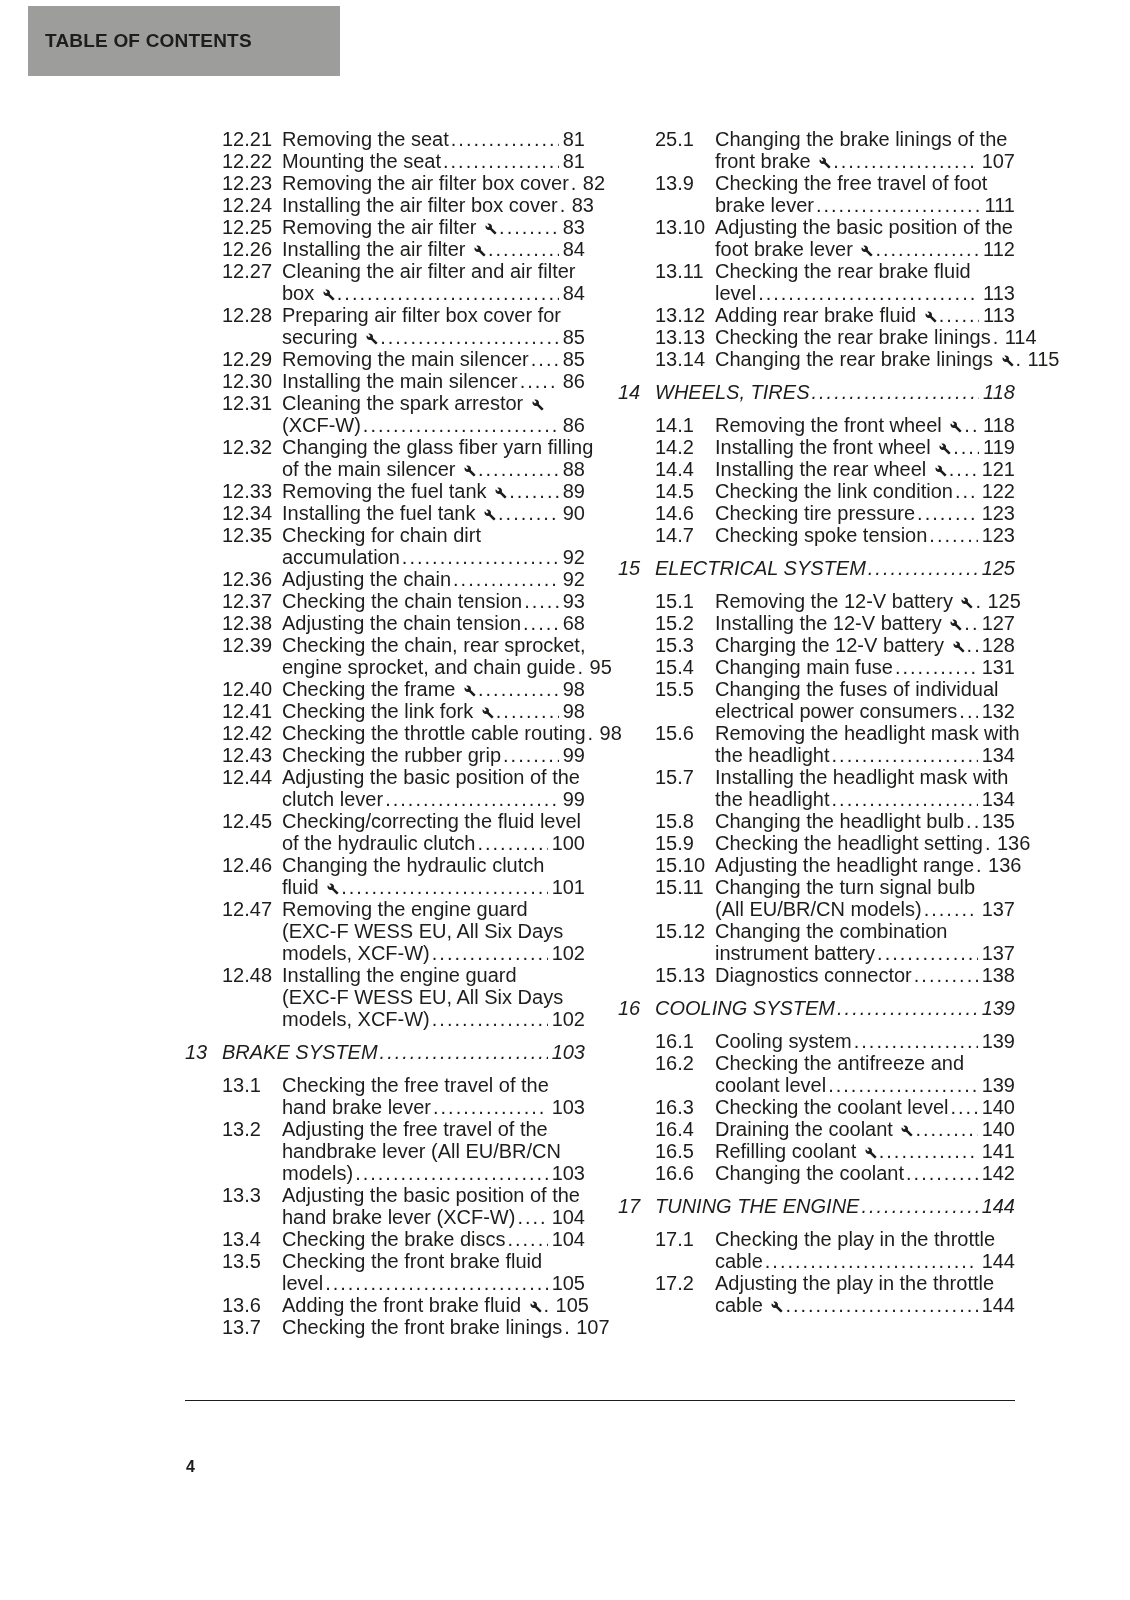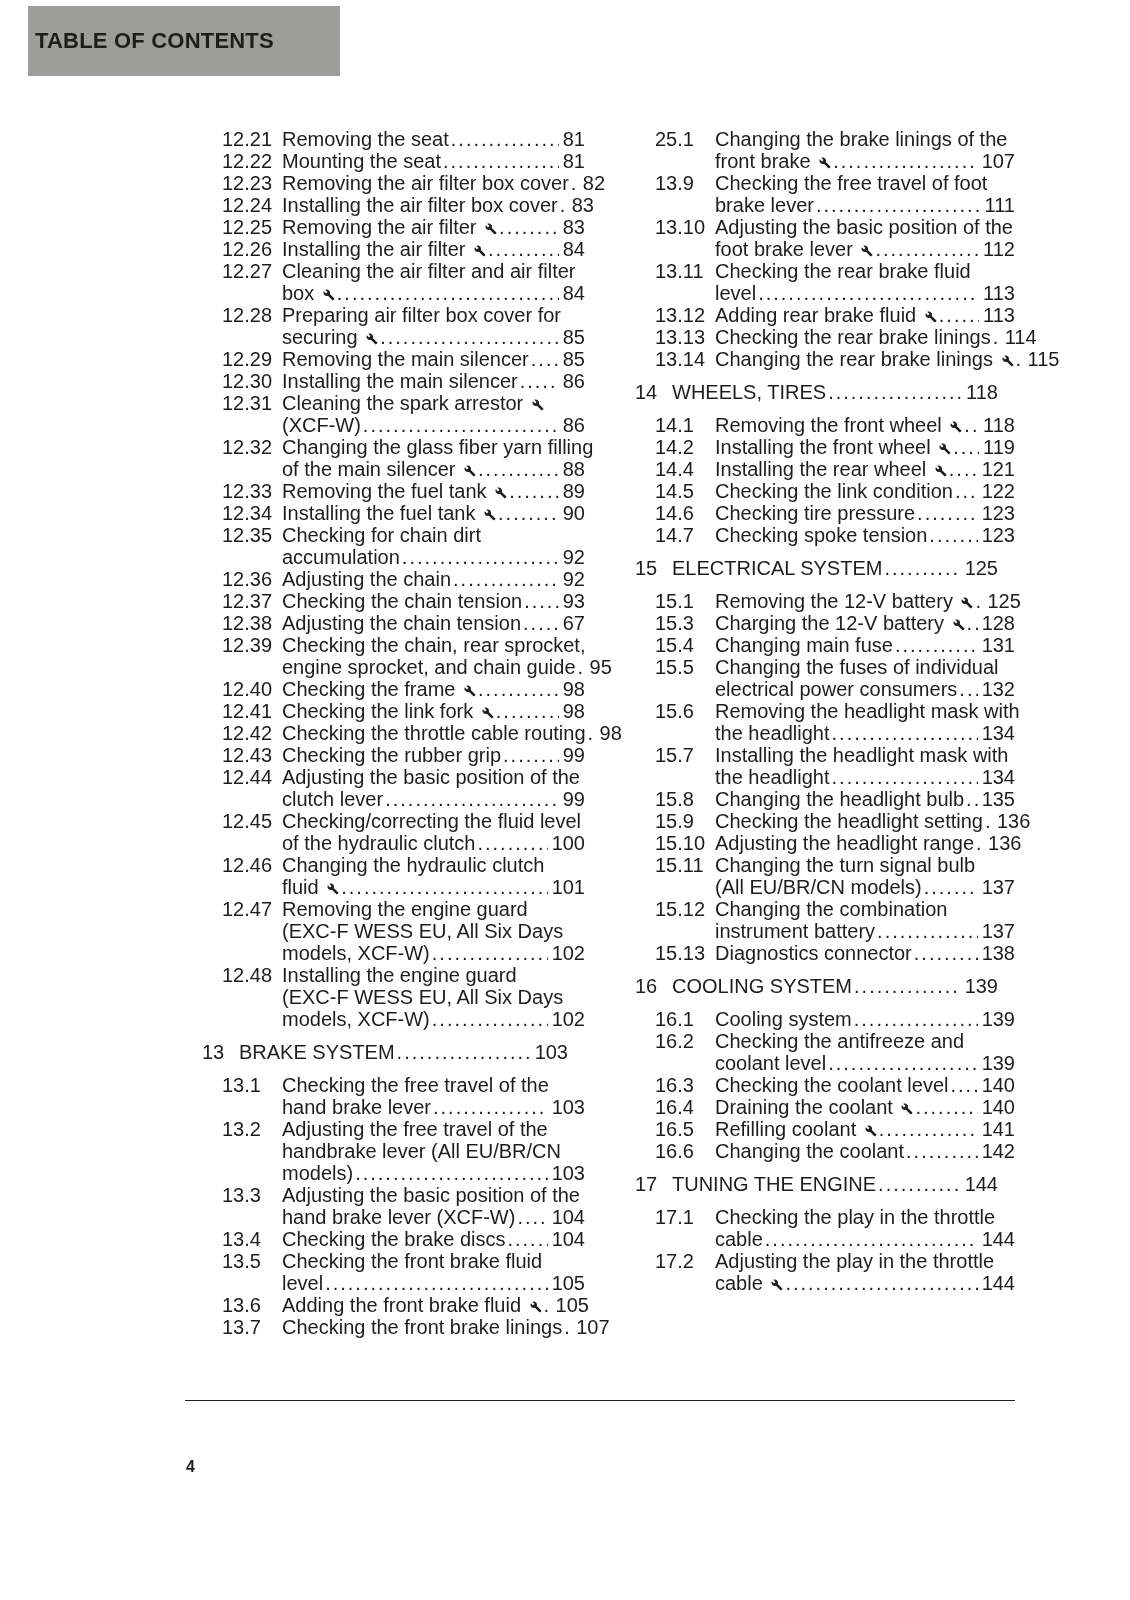--- a/index.html
+++ b/index.html
@@ -12,38 +12,38 @@
     overflow: hidden;
   }
   .header-box {
     position: absolute;
     left: 28px; top: 6px;
     width: 312px; height: 70px;
     background: var(--header-bg, #9d9d9c);
     display: flex; align-items: center;
   }
   .header-title {
-    font-size: 22px;
+    font-size: 19px;
     font-weight: bold;
-    padding-left: 7px;
+    padding-left: 17px;
     letter-spacing: 0.2px;
     color: var(--text, #1d1d1b);
     white-space: nowrap;
   }
   .col {
     position: absolute;
     top: 128px;
     font-size: 20px;
     line-height: 22px;
   }
   .col-left  { left: 185px; width: 400px; }
   .col-right { left: 618px; width: 397px; }
   .entry { display: flex; }
   .entry .num { margin-left: 37px; width: 60px; flex: 0 0 auto; }
-  .entry.section { margin: 11px 17px; }
+  .entry.section { margin: 11px 0; font-style: italic; }
   .entry.section .num { margin-left: 0; width: 37px; }
   .entry .body { flex: 1; min-width: 0; }
   .line { display: flex; align-items: baseline; }
   .txt { flex: 0 0 auto; white-space: nowrap; }
   .leader {
     flex: 1 1 auto;
     min-width: 10px;
     overflow: hidden;
     white-space: nowrap;
     letter-spacing: 2px;
@@ -281,21 +281,21 @@
           <span class="pg">93</span>
         </div>
       </div>
     </div>
     <div class="entry">
       <div class="num">12.38</div>
       <div class="body">
         <div class="line">
           <span class="txt">Adjusting the chain tension</span>
           <span class="leader"></span>
-          <span class="pg">67</span>
+          <span class="pg">68</span>
         </div>
       </div>
     </div>
     <div class="entry">
       <div class="num">12.39</div>
       <div class="body">
         <div class="line">
           <span class="txt">Checking the chain, rear sprocket,</span>
         </div>
         <div class="line">
@@ -699,20 +699,32 @@
     </div>
     <div class="entry">
       <div class="num">15.1</div>
       <div class="body">
         <div class="line">
           <span class="txt">Removing the 12-V battery <span class="wrench"><svg viewBox="0 0 24 24">
                 <path d="M22.7 19l-9.1-9.1c.9-2.3.4-5-1.5-6.9-2-2-5-2.4-7.4-1.3L9 6 6 9 1.6 4.7C.4 7.1.9 10.1 2.9 12.1c1.9 1.9 4.6 2.4 6.9 1.5l9.1 9.1c.4.4 1 .4 1.4 0l2.3-2.3c.5-.4.5-1.1.1-1.4z"></path>
               </svg></span></span>
           <span class="leader"></span>
           <span class="pg">125</span>
+        </div>
+      </div>
+    </div>
+    <div class="entry">
+      <div class="num">15.2</div>
+      <div class="body">
+        <div class="line">
+          <span class="txt">Installing the 12-V battery <span class="wrench"><svg viewBox="0 0 24 24">
+                <path d="M22.7 19l-9.1-9.1c.9-2.3.4-5-1.5-6.9-2-2-5-2.4-7.4-1.3L9 6 6 9 1.6 4.7C.4 7.1.9 10.1 2.9 12.1c1.9 1.9 4.6 2.4 6.9 1.5l9.1 9.1c.4.4 1 .4 1.4 0l2.3-2.3c.5-.4.5-1.1.1-1.4z"></path>
+              </svg></span></span>
+          <span class="leader"></span>
+          <span class="pg">127</span>
         </div>
       </div>
     </div>
     <div class="entry">
       <div class="num">15.3</div>
       <div class="body">
         <div class="line">
           <span class="txt">Charging the 12-V battery <span class="wrench"><svg viewBox="0 0 24 24">
                 <path d="M22.7 19l-9.1-9.1c.9-2.3.4-5-1.5-6.9-2-2-5-2.4-7.4-1.3L9 6 6 9 1.6 4.7C.4 7.1.9 10.1 2.9 12.1c1.9 1.9 4.6 2.4 6.9 1.5l9.1 9.1c.4.4 1 .4 1.4 0l2.3-2.3c.5-.4.5-1.1.1-1.4z"></path>
               </svg></span></span>

